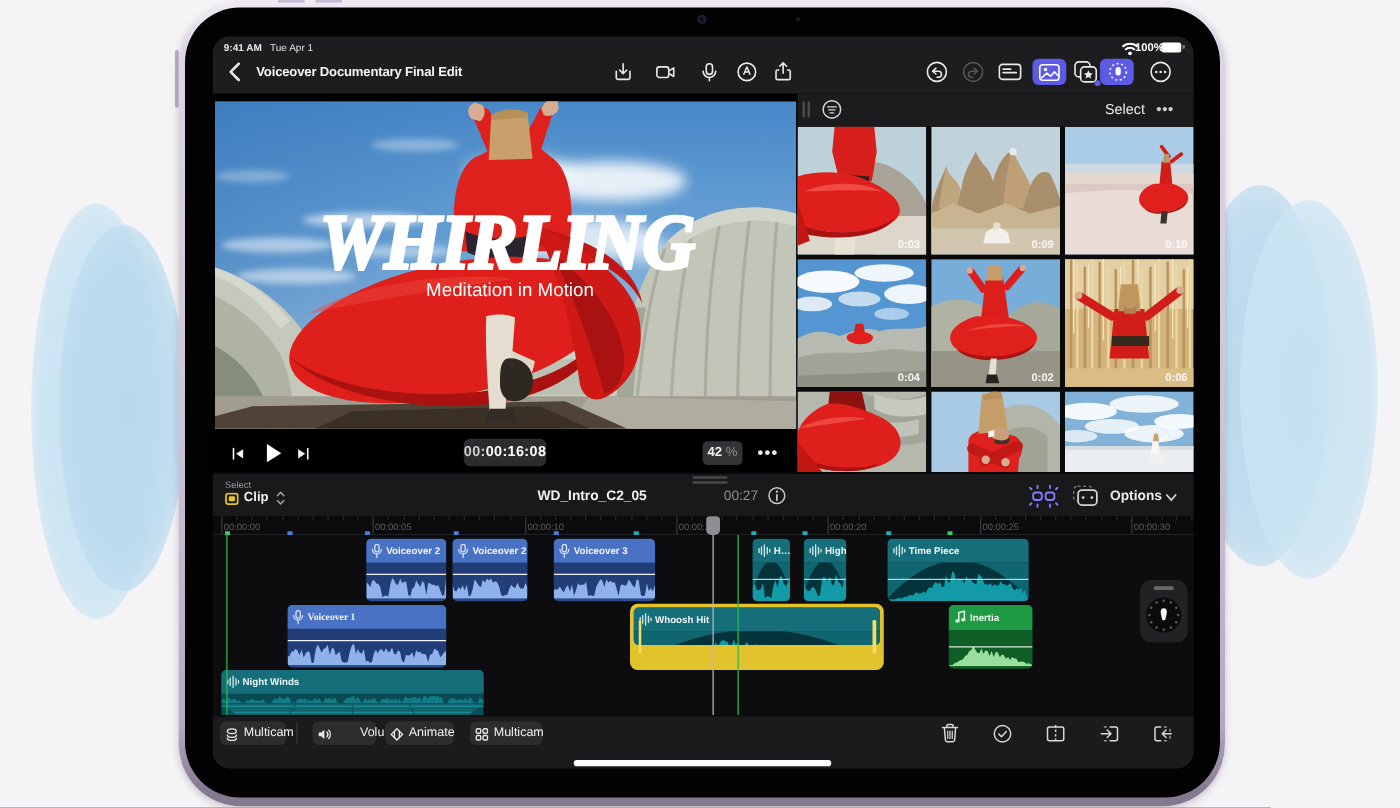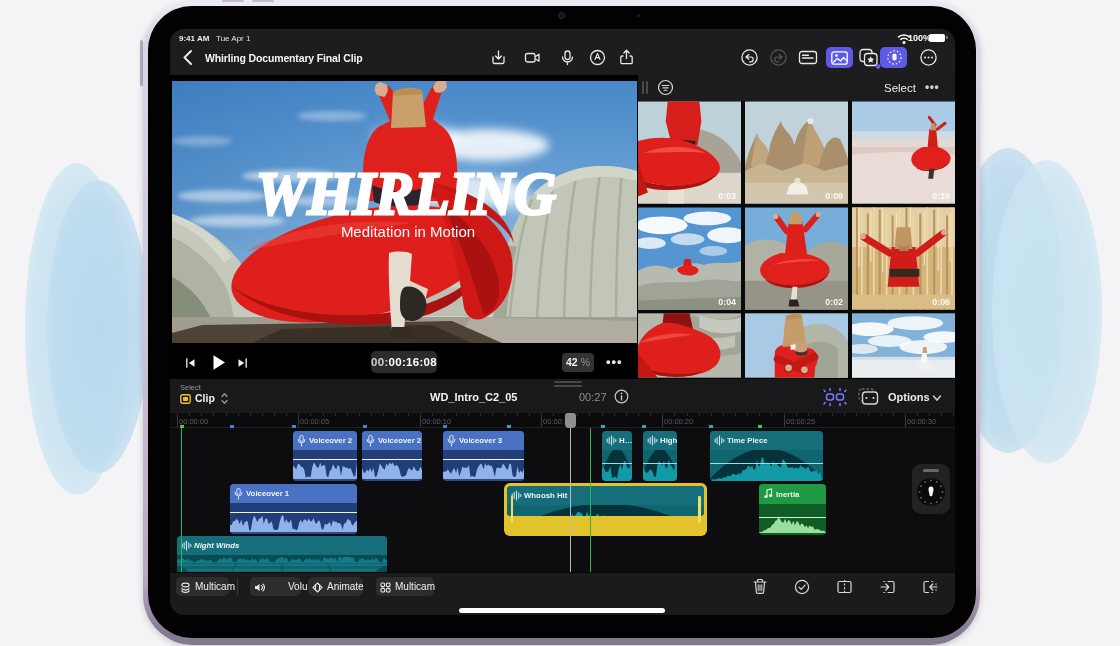--- a/index.html
+++ b/index.html
@@ -31,21 +31,21 @@
 <path d="M1 3.4 A8.6 8.6 0 0 1 13 3.4" stroke="#fff" stroke-width="1.5" fill="none"></path>
 <path d="M3.2 5.8 A5.4 5.4 0 0 1 10.8 5.8" stroke="#fff" stroke-width="1.5" fill="none"></path>
 <circle cx="7" cy="8.6" r="1.5" fill="#fff"></circle>
       </svg>
 <div class="s" style="left:738px;top:4px;font-size:9px;font-weight:bold;color:#fff;">100%</div>
 <div class="s" style="left:759px;top:4.5px;width:16px;height:8px;border-radius:2px;background:#fff;"></div>
 <div class="s" style="left:776px;top:7px;width:1.5px;height:3px;background:#777;border-radius:0 1px 1px 0;"></div>
 <svg class="s" style="left:12px;top:20px;" width="11" height="17" viewBox="0 0 11 17">
 <path d="M9 2 L2.5 8.5 L9 15" stroke="#e9e9ea" stroke-width="2" fill="none" stroke-linecap="round" stroke-linejoin="round"></path>
       </svg>
-<div class="s" style="left:35px;top:23px;font-size:10.5px;font-weight:bold;color:#f4f4f5;letter-spacing:-0.15px;">Whirling Documentary Final Clip</div>
+<div class="s" style="left:35px;top:23px;font-size:10.5px;font-weight:bold;color:#f4f4f5;letter-spacing:-0.15px;">Voiceover Documentary Final Edit</div>
 <svg class="s" style="left:319px;top:19px;" width="19" height="19" viewBox="0 0 19 19">
         <path d="M4 9 V14 a1.5 1.5 0 0 0 1.5 1.5 h8 a1.5 1.5 0 0 0 1.5-1.5 V9" stroke="#e9e9ea" fill="none" stroke-width="1.3" stroke-linecap="round" stroke-linejoin="round"></path>
         <path d="M9.5 3 V10.5 M6.6 8 L9.5 11 L12.4 8" stroke="#e9e9ea" fill="none" stroke-width="1.3" stroke-linecap="round" stroke-linejoin="round"></path>
       </svg>
 <svg class="s" style="left:353px;top:19px;" width="19" height="19" viewBox="0 0 19 19">
         <rect x="2.5" y="5.5" width="9.5" height="8.5" rx="2" stroke="#e9e9ea" fill="none" stroke-width="1.3" stroke-linecap="round" stroke-linejoin="round"></rect>
         <path d="M12.5 8.5 L16 6.3 V13.2 L12.5 11" stroke="#e9e9ea" fill="none" stroke-width="1.3" stroke-linecap="round" stroke-linejoin="round"></path>
       </svg>
 <svg class="s" style="left:388px;top:19px;" width="19" height="19" viewBox="0 0 19 19">
         <rect x="7" y="3" width="5" height="8.5" rx="2.5" stroke="#e9e9ea" fill="none" stroke-width="1.3" stroke-linecap="round" stroke-linejoin="round"></rect>
@@ -549,21 +549,21 @@
         <div style="position:absolute;left:17px;top:5px;font-size:7.8px;font-weight:bold;color:#eef7f8;white-space:nowrap;">Time Piece</div>
         <div style="position:absolute;left:0;top:19px;width:113px;height:31px;background:#0f6570;"></div>
         <svg style="position:absolute;left:0;top:19px;" width="113" height="31" viewBox="0 0 113 31">
           <path d="M-2 31 Q 56.5 -34.1 115 31 Z" fill="#04333c"></path>
         </svg>
         <svg style="position:absolute;left:0;top:23px;" width="113" height="27" viewBox="0 0 113 27">
           <polygon points="0,27 0.0,25.7 1.6,25.6 3.2,25.3 4.8,25.6 6.5,25.1 8.1,24.5 9.7,24.1 11.3,24.9 12.9,23.8 14.5,23.4 16.1,23.2 17.8,21.7 19.4,22.3 21.0,22.0 22.6,19.8 24.2,20.3 25.8,21.0 27.4,20.4 29.1,19.0 30.7,20.5 32.3,17.0 33.9,15.5 35.5,16.6 37.1,13.1 38.7,11.6 40.4,13.4 42.0,11.6 43.6,15.5 45.2,15.4 46.8,5.8 48.4,11.7 50.0,11.7 51.7,3.2 53.3,3.7 54.9,10.7 56.5,8.5 58.1,9.7 59.7,9.5 61.3,12.8 63.0,7.0 64.6,9.7 66.2,9.0 67.8,11.5 69.4,12.5 71.0,13.6 72.6,4.9 74.3,6.5 75.9,8.8 77.5,13.4 79.1,13.4 80.7,14.0 82.3,12.3 83.9,15.0 85.6,13.3 87.2,14.2 88.8,14.6 90.4,11.0 92.0,13.1 93.6,13.3 95.2,14.7 96.9,13.7 98.5,12.4 100.1,16.4 101.7,18.4 103.3,16.3 104.9,17.6 106.5,16.1 108.2,20.4 109.8,18.0 111.4,22.7 113.0,25.7 113,27" fill="#129AA6"></polygon>
         </svg>
         <div style="position:absolute;left:0;top:32px;width:113px;height:1.3px;background:#a5e6ec;opacity:.95;"></div>
       </div>
-<div class="s" style="left:60px;top:455px;width:127px;height:50px;border-radius:4px;overflow:hidden;background:#213e78;">
+<div class="s" style="left:60px;top:455px;width:127px;height:50px;border-radius:4px;overflow:hidden;background:#213e78;font-family:Liberation Serif, serif;">
         <div style="position:absolute;left:0;top:0;width:127px;height:19px;background:#4a72c4;"></div>
         <svg style="position:absolute;left:4px;top:3.5px;" width="9" height="12" viewBox="0 0 9 12">
           <rect x="2.8" y="0.5" width="3.4" height="6" rx="1.7" stroke="#dce6f8" stroke-width="1" fill="none"></rect>
           <path d="M1 4.5 a3.5 3.5 0 0 0 7 0 M4.5 8.5 V11" stroke="#dce6f8" stroke-width="1" fill="none" stroke-linecap="round"></path>
         </svg>
         <div style="position:absolute;left:16px;top:5px;font-size:7.8px;font-weight:bold;color:#f2f5fb;white-space:nowrap;">Voiceover 1</div>
         <div style="position:absolute;left:0;top:27.5px;width:127px;height:1.4px;background:#eef3fd;"></div>
         <svg style="position:absolute;left:0;top:29px;" width="127" height="19" viewBox="0 0 127 19">
           <polygon points="0,19 0.0,11.9 1.6,11.9 3.2,8.2 4.8,8.1 6.4,6.0 8.0,7.3 9.6,11.1 11.3,6.5 12.9,13.0 14.5,9.8 16.1,7.9 17.7,8.6 19.3,17.4 20.9,17.2 22.5,7.0 24.1,2.5 25.7,5.3 27.3,9.2 28.9,6.0 30.5,5.3 32.2,2.8 33.8,10.9 35.4,5.6 37.0,5.5 38.6,11.2 40.2,9.6 41.8,8.4 43.4,16.1 45.0,16.9 46.6,17.0 48.2,16.3 49.8,8.3 51.4,3.6 53.1,1.8 54.7,10.0 56.3,6.1 57.9,9.4 59.5,9.5 61.1,6.2 62.7,16.2 64.3,15.6 65.9,17.2 67.5,16.5 69.1,10.0 70.7,6.7 72.3,9.8 73.9,6.6 75.6,6.5 77.2,8.7 78.8,5.3 80.4,8.6 82.0,8.1 83.6,5.0 85.2,9.9 86.8,10.5 88.4,7.2 90.0,8.4 91.6,15.8 93.2,17.0 94.8,10.7 96.5,11.6 98.1,10.8 99.7,8.7 101.3,13.4 102.9,7.2 104.5,9.0 106.1,8.4 107.7,10.2 109.3,9.9 110.9,11.0 112.5,16.7 114.1,10.6 115.7,10.3 117.4,6.0 119.0,6.8 120.6,8.0 122.2,12.7 123.8,10.9 125.4,8.7 127.0,7.6 127,19" fill="#8fb2ea"></polygon>
         </svg>
@@ -595,21 +595,21 @@
         <svg style="position:absolute;left:0;top:19px;" width="197" height="28" viewBox="0 0 197 28">
           <path d="M-2 28 Q 98.5 -30.800000000000004 199 28 Z" fill="#04333c"></path>
         </svg>
         <svg style="position:absolute;left:0;top:23px;" width="197" height="24" viewBox="0 0 197 24">
           <polygon points="0,24 0.0,22.9 1.6,22.7 3.2,22.6 4.8,22.4 6.4,22.8 8.0,22.1 9.6,22.3 11.2,21.9 12.8,21.7 14.4,21.3 16.0,21.9 17.6,21.6 19.2,20.8 20.8,20.7 22.4,20.1 24.0,20.6 25.6,19.0 27.2,21.0 28.8,18.8 30.4,19.5 32.0,20.2 33.6,17.8 35.2,19.6 36.8,18.6 38.4,17.9 40.0,18.3 41.6,17.9 43.2,18.0 44.8,13.9 46.4,17.3 48.0,16.5 49.7,16.6 51.3,11.3 52.9,12.9 54.5,10.6 56.1,9.0 57.7,11.7 59.3,11.9 60.9,11.5 62.5,11.9 64.1,8.7 65.7,4.8 67.3,8.3 68.9,5.3 70.5,3.3 72.1,3.1 73.7,4.1 75.3,4.9 76.9,10.0 78.5,7.3 80.1,2.6 81.7,7.1 83.3,4.9 84.9,9.3 86.5,6.4 88.1,10.2 89.7,5.0 91.3,5.1 92.9,12.6 94.5,7.0 96.1,12.3 97.7,5.0 99.3,12.0 100.9,12.6 102.5,6.4 104.1,9.0 105.7,14.1 107.3,10.7 108.9,8.1 110.5,13.5 112.1,9.3 113.7,12.9 115.3,12.1 116.9,12.6 118.5,15.2 120.1,13.1 121.7,12.5 123.3,12.1 124.9,12.8 126.5,15.4 128.1,12.9 129.7,15.1 131.3,11.7 132.9,16.6 134.5,13.0 136.1,17.0 137.7,14.7 139.3,16.0 140.9,15.7 142.5,14.8 144.1,14.5 145.7,18.4 147.3,14.7 149.0,16.0 150.6,18.5 152.2,16.3 153.8,16.1 155.4,18.0 157.0,16.4 158.6,19.2 160.2,18.4 161.8,19.3 163.4,17.6 165.0,19.5 166.6,19.8 168.2,18.0 169.8,19.8 171.4,19.8 173.0,19.5 174.6,20.9 176.2,19.7 177.8,20.2 179.4,20.8 181.0,20.5 182.6,20.6 184.2,22.0 185.8,21.0 187.4,21.8 189.0,21.7 190.6,22.0 192.2,22.0 193.8,22.3 195.4,22.9 197.0,23.1 197,24" fill="#129AA6"></polygon>
         </svg>
         <div style="position:absolute;left:0;top:31px;width:197px;height:1.3px;background:#a5e6ec;opacity:.95;"></div>
       </div>
 <div class="s" style="left:340.5px;top:467px;width:2.5px;height:27px;background:#f5dd5d;border-radius:1px;"></div>
 <div class="s" style="left:528px;top:467px;width:2.5px;height:27px;background:#f5dd5d;border-radius:1px;"></div>
-<div class="s" style="left:7px;top:507px;width:210px;height:27px;border-radius:4px 4px 0 0;overflow:hidden;background:#0a4a52;font-style:italic;">
+<div class="s" style="left:7px;top:507px;width:210px;height:27px;border-radius:4px 4px 0 0;overflow:hidden;background:#0a4a52;">
         <div style="position:absolute;left:0;top:0;width:210px;height:19px;background:#156e79;"></div>
         <svg style="position:absolute;left:4px;top:4px;" width="11" height="11" viewBox="0 0 11 11">
           <g stroke="#cfe6ea" stroke-width="1.1" stroke-linecap="round">
             <path d="M1.2 4 V7 M3.2 2.5 V8.5 M5.5 1 V10 M7.8 3 V8 M9.8 4.5 V6.5"></path>
           </g>
         </svg>
         <div style="position:absolute;left:17px;top:5px;font-size:7.8px;font-weight:bold;color:#eef7f8;">Night Winds</div>
         <svg style="position:absolute;left:0;top:20px;" width="210" height="7" viewBox="0 0 210 7">
           <polygon points="0,7 0.0,4.4 1.6,2.4 3.2,4.1 4.8,2.4 6.4,2.2 8.0,4.2 9.6,3.4 11.2,3.1 12.8,4.9 14.4,4.1 16.0,5.9 17.6,6.1 19.2,5.9 20.8,4.0 22.4,4.7 24.0,2.9 25.6,3.5 27.3,4.3 28.9,4.4 30.5,4.7 32.1,4.4 33.7,3.4 35.3,6.1 36.9,5.9 38.5,6.4 40.1,5.9 41.7,3.7 43.3,2.4 44.9,3.8 46.5,1.2 48.1,2.1 49.7,3.7 51.3,2.4 52.9,1.2 54.5,2.0 56.1,6.4 57.7,5.8 59.3,6.4 60.9,3.6 62.5,2.9 64.1,2.8 65.7,3.8 67.3,2.3 68.9,4.7 70.5,3.5 72.1,4.7 73.7,3.9 75.3,2.2 76.9,4.5 78.5,2.2 80.2,5.8 81.8,6.0 83.4,1.7 85.0,3.5 86.6,2.2 88.2,4.0 89.8,2.3 91.4,2.8 93.0,5.9 94.6,6.1 96.2,6.4 97.8,5.9 99.4,3.4 101.0,2.0 102.6,2.6 104.2,1.3 105.8,0.9 107.4,3.9 109.0,1.3 110.6,3.4 112.2,6.3 113.8,4.8 115.4,2.4 117.0,4.3 118.6,3.6 120.2,3.9 121.8,2.4 123.4,3.1 125.0,6.0 126.6,6.1 128.2,3.3 129.8,2.9 131.5,3.6 133.1,1.9 134.7,4.5 136.3,3.0 137.9,4.4 139.5,2.3 141.1,4.5 142.7,2.5 144.3,6.4 145.9,3.5 147.5,0.8 149.1,2.8 150.7,2.5 152.3,2.4 153.9,1.7 155.5,1.4 157.1,3.4 158.7,1.2 160.3,6.1 161.9,0.8 163.5,0.9 165.1,2.8 166.7,0.7 168.3,1.2 169.9,0.5 171.5,1.3 173.1,0.4 174.7,2.3 176.3,1.3 177.9,5.9 179.5,6.1 181.1,6.1 182.7,2.5 184.4,3.0 186.0,2.6 187.6,3.7 189.2,4.4 190.8,2.7 192.4,4.2 194.0,3.6 195.6,2.4 197.2,4.5 198.8,2.0 200.4,2.9 202.0,6.0 203.6,6.0 205.2,6.4 206.8,1.6 208.4,3.4 210.0,3.8 210,7" fill="#11828e" opacity=".9"></polygon>
         </svg>

